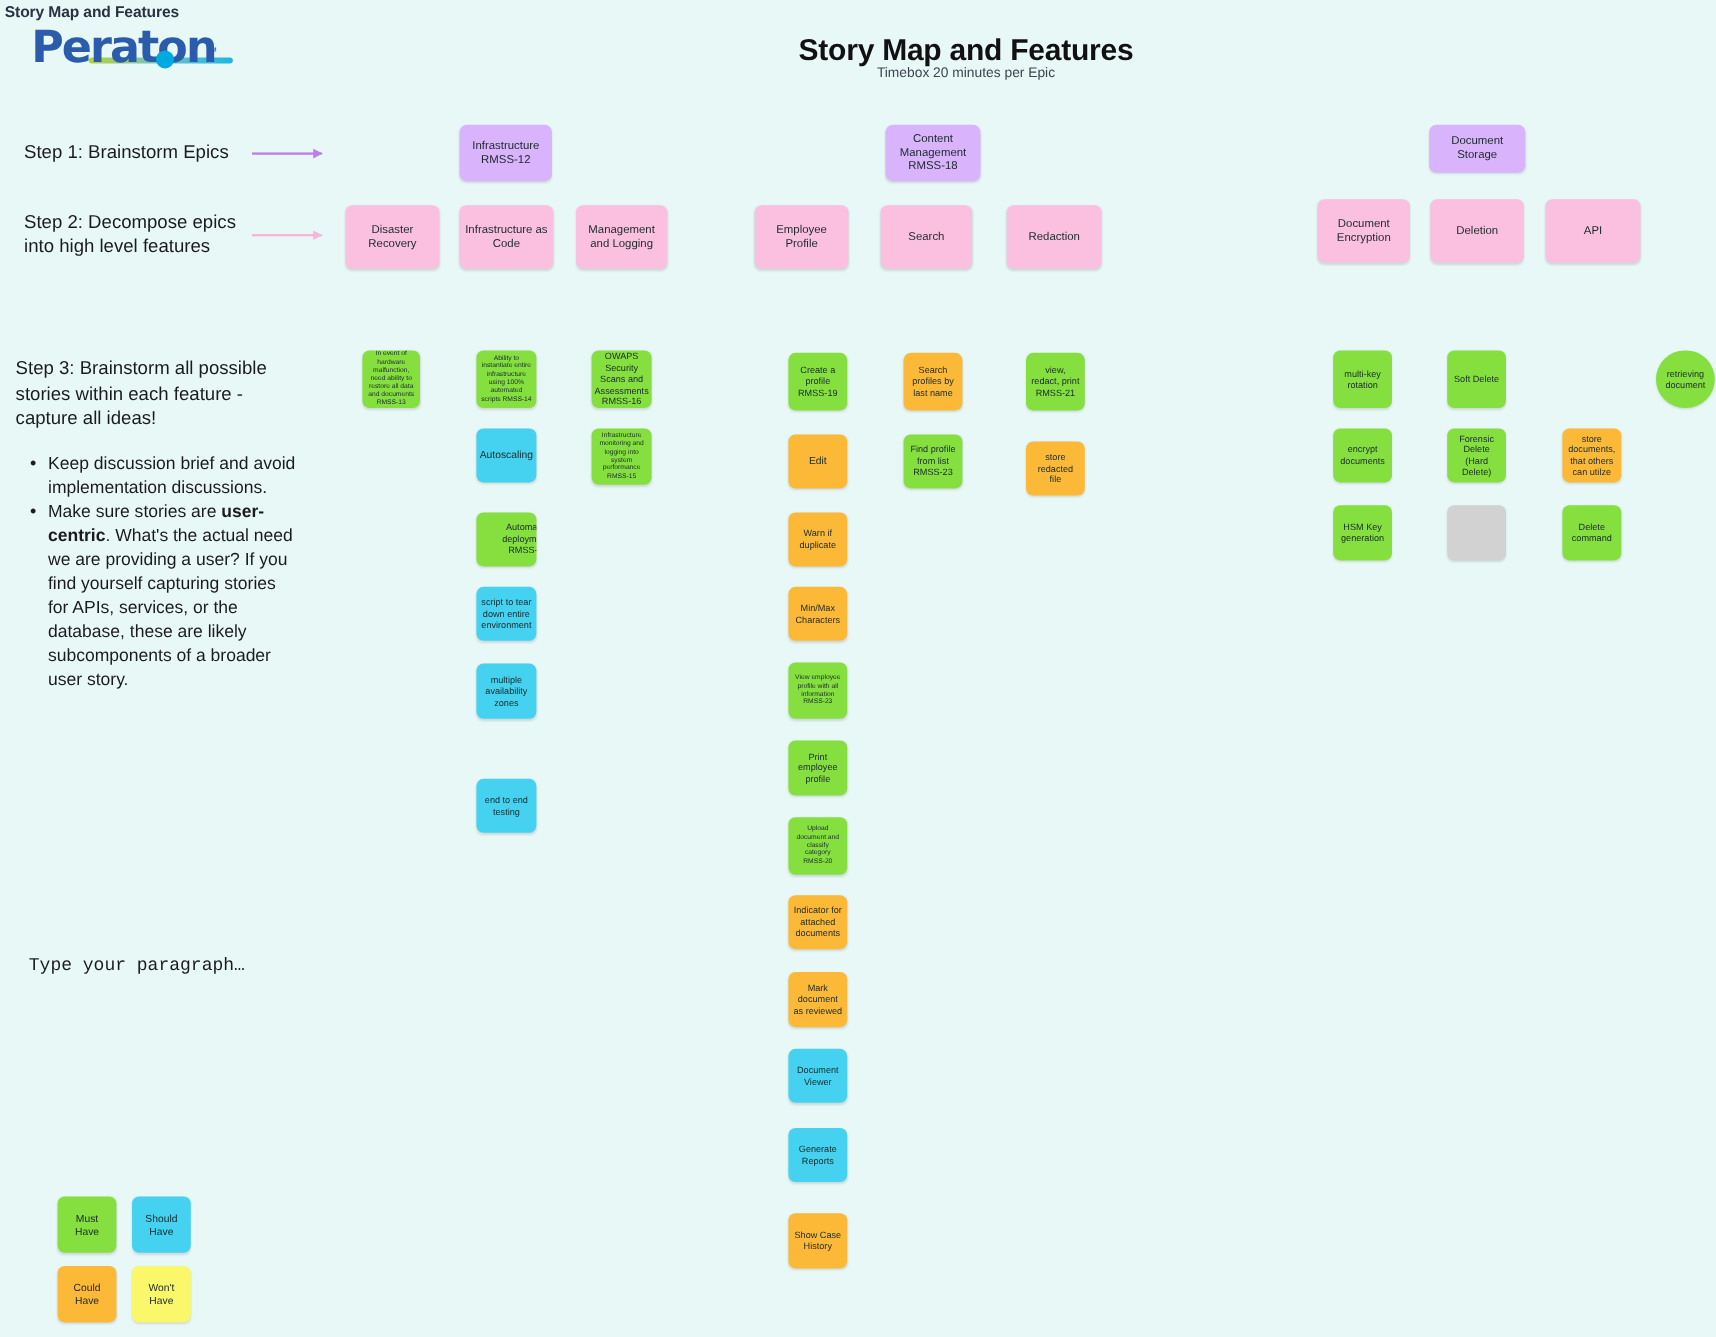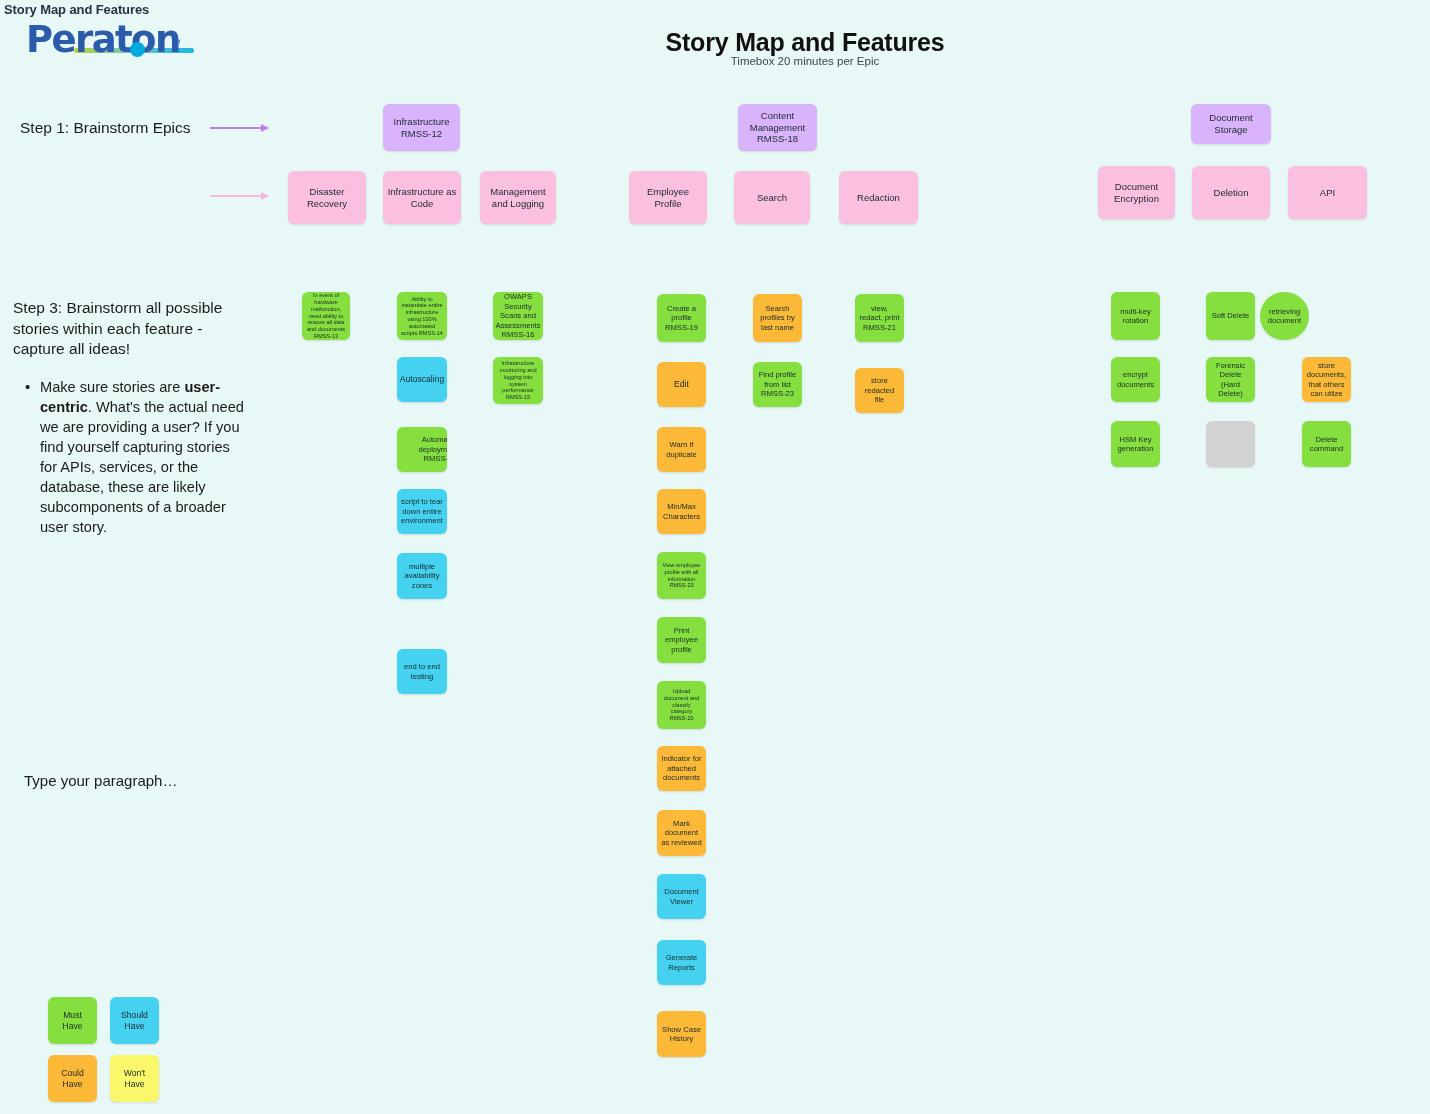--- a/index.html
+++ b/index.html
@@ -64,22 +64,22 @@
     position: absolute; left: 22px; top: 378px; width: 226px;
     font-size: 14.6px; color: #1b1b1b; line-height: 1.37;
     padding-left: 0; margin: 0; list-style: none;
   }
   .bullets li { position: relative; padding-left: 18px; margin-bottom: 0px; }
   .bullets li:before {
     content: "•"; position: absolute; left: 3px; top: -1px; font-size: 15px;
   }
   .bullets b { font-weight: bold; }
   .para-placeholder {
-    position: absolute; left: 24px; top: 772px; width: 240px;
-    font-size: 15px; color: #1b1b1b;
+    position: absolute; left: 24px; top: 796px; width: 240px;
+    font-size: 15px; color: #1b1b1b; font-family: Liberation Mono, monospace;
   }
 
   
   .arrow { position: absolute; height: 2px; }
   .arrow:after {
     content: ""; position: absolute; right: -1px; top: -3px;
     border-left: 8px solid currentColor;
     border-top: 4px solid transparent;
     border-bottom: 4px solid transparent;
   }
@@ -122,26 +122,28 @@
     <div class="logo-swoosh"></div>
     <div class="logo-text">Peraton</div>
     <div class="logo-dot"></div>
     <div class="logo-tm">™</div>
   </div>
 
   <div class="main-title">Story Map and  Features</div>
   <div class="main-sub">Timebox 20 minutes per Epic</div>
 
   <div class="step-label step1">Step 1: Brainstorm Epics</div>
+  <div class="step-label step2">Step 2: Decompose epics into high level features</div>
   <div class="step3">Step 3: Brainstorm all possible stories within each feature - capture all ideas!</div>
 
   <div class="arrow arrow1"></div>
   <div class="arrow arrow2"></div>
 
   <ul class="bullets">
+    <li>Keep discussion brief and avoid implementation discussions.</li>
     <li><span>Make sure stories are </span><b>user-centric</b><span>. What's the actual need we are providing a user? If you find yourself capturing stories for APIs, services, or the database, these are likely subcomponents of a broader user story.</span></li>
   </ul>
 
   <div class="para-placeholder">Type your paragraph…</div>
 
   <div class="note epic" style="left:383px; top:104px; width:77px; height:47px;">Infrastructure RMSS-12</div>
   <div class="note epic" style="left:738px; top:104px; width:79px; height:47px;">Content Management RMSS-18</div>
   <div class="note epic" style="left:1191px; top:104px; width:80px; height:40px;">Document Storage</div>
 
   <div class="note feature" style="left:288px; top:171px; width:78px; height:53px;">Disaster Recovery</div>
@@ -188,21 +190,21 @@
   <div class="note orange small" style="left:855px; top:368px; width:49px; height:45px;">store redacted file</div>
 
   <div class="note green small" style="left:1111px; top:292px; width:49px; height:48px;">multi-key rotation</div>
   <div class="note green small" style="left:1111px; top:357px; width:49px; height:45px;">encrypt documents</div>
   <div class="note green small" style="left:1111px; top:421px; width:49px; height:46px;">HSM Key generation</div>
 
   <div class="note green small" style="left:1206px; top:292px; width:49px; height:48px;">Soft Delete</div>
   <div class="note green small" style="left:1206px; top:357px; width:49px; height:45px;">Forensic Delete (Hard Delete)</div>
   <div class="note grey small" style="left:1206px; top:421px; width:49px; height:46px;"></div>
 
-  <div class="note green small" style="left:1260px; top:292px; width:49px; height:48px;border-radius:24px;">retrieving document</div>
+  <div class="note green small" style="left:1380px; top:292px; width:49px; height:48px;border-radius:24px;">retrieving document</div>
   <div class="note orange small" style="left:1302px; top:357px; width:49px; height:45px;">store documents, that others can utilze</div>
   <div class="note green small" style="left:1302px; top:421px; width:49px; height:46px;">Delete command</div>
 
   <div class="note green legend-note" style="left:48px; top:997px; width:49px; height:47px;">Must Have</div>
   <div class="note blue legend-note" style="left:110px; top:997px; width:49px; height:47px;">Should Have</div>
   <div class="note orange legend-note" style="left:48px; top:1055px; width:49px; height:47px;">Could Have</div>
   <div class="note yellow legend-note" style="left:110px; top:1055px; width:49px; height:47px;">Won't Have</div>
 
 </div>
 

